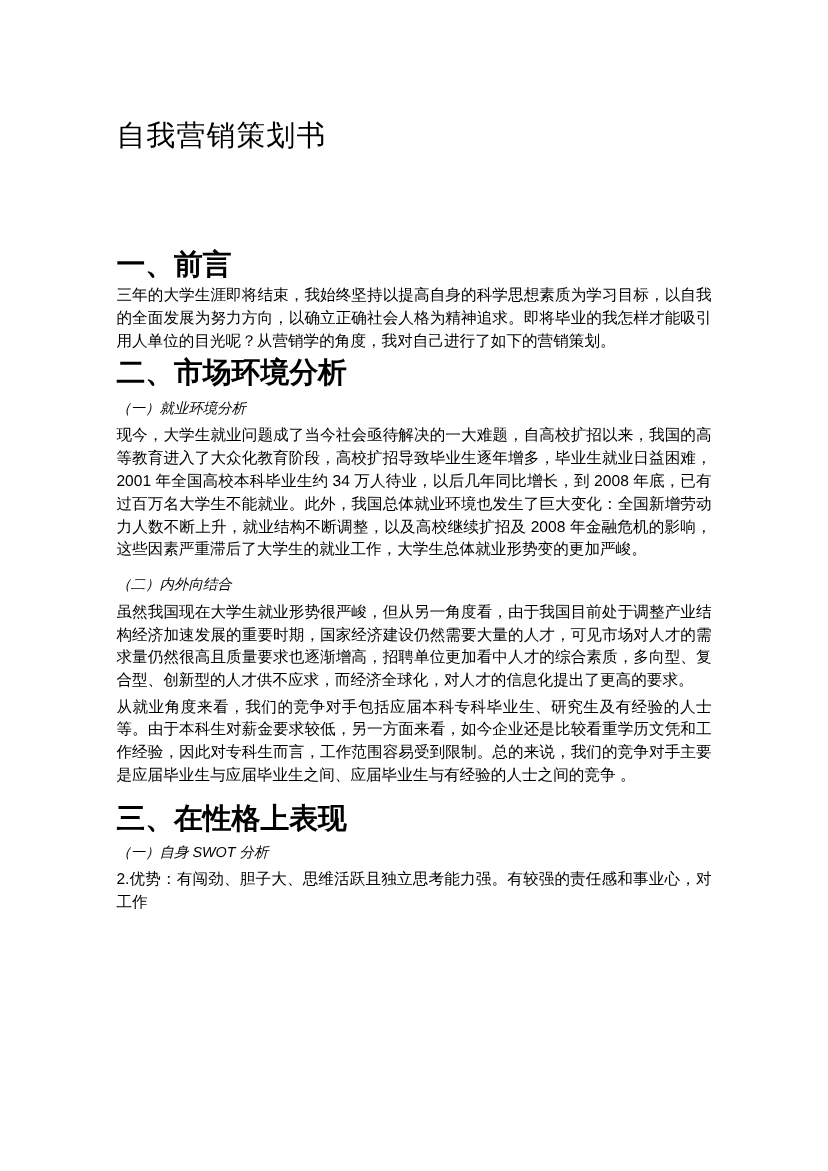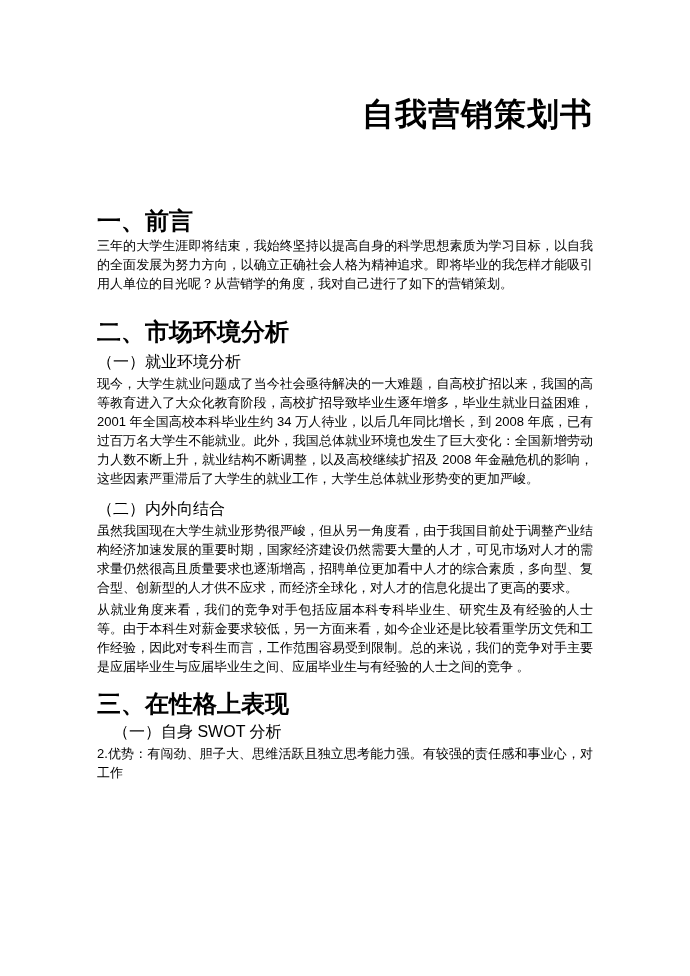--- a/index.html
+++ b/index.html
@@ -12,52 +12,53 @@
     width: 690px;
     height: 976px;
     background: #ffffff;
     color: #000000;
     font-family: "Liberation Sans", sans-serif;
     box-sizing: border-box;
     padding: 95px 97px 0 97px;
     overflow: hidden;
   }
   .doc-title {
-    font-size: 32px;
-    font-weight: bold;
-    text-align: right;
+    font-size: 24px;
+    font-weight: normal;
+    text-align: left;
     line-height: 38px;
     margin: 0;
     letter-spacing: 1px;
   }
   .sec-heading {
     font-size: 24px;
     font-weight: bold;
     line-height: 24px;
     margin: 0;
   }
   .sec-heading.first { margin-top: 76px; }
-  .sec-heading.second { margin-top: 27px; }
+  .sec-heading.second { margin-top: 6px; }
   .sec-heading.third { margin-top: 16px; }
   .body-para {
     font-size: 13px;
     line-height: 19px;
     margin: 3px 0 0 0;
     text-align: justify;
     word-break: break-all;
   }
   .sub-label {
-    font-size: 16px;
+    font-size: 12px;
     line-height: 19px;
     margin: 0;
+    font-style: italic;
   }
   .sub-label.after-heading { margin-top: 8px; }
   .sub-label.gap-md { margin-top: 11px; }
   .sub-label.gap-lg { margin-top: 15px; }
-  .sub-label.gap-sm { margin-top: 6px; margin-left: 16px; }
+  .sub-label.gap-sm { margin-top: 6px; }
 </style>
 </head>
 <body>
 
 <div class="page">
 
   <h1 class="doc-title">自我营销策划书</h1>
 
   <h2 class="sec-heading first">一、前言</h2>
   <p class="body-para">三年的大学生涯即将结束，我始终坚持以提高自身的科学思想素质为学习目标，以自我的全面发展为努力方向，以确立正确社会人格为精神追求。即将毕业的我怎样才能吸引用人单位的目光呢？从营销学的角度，我对自己进行了如下的营销策划。</p>

